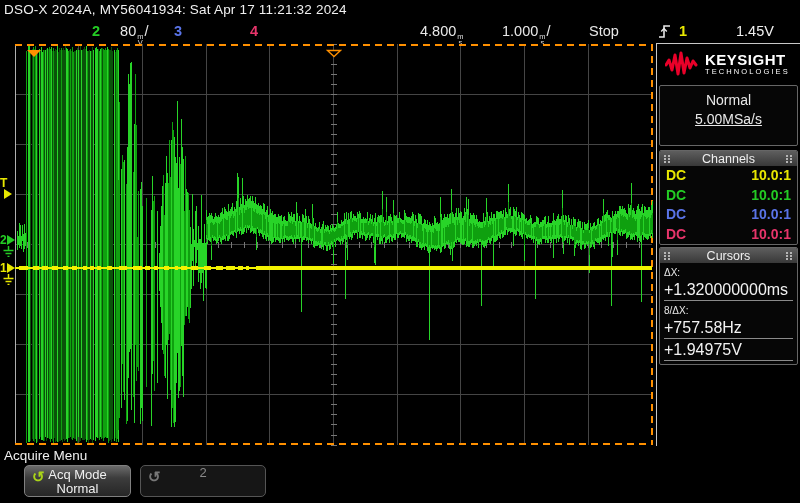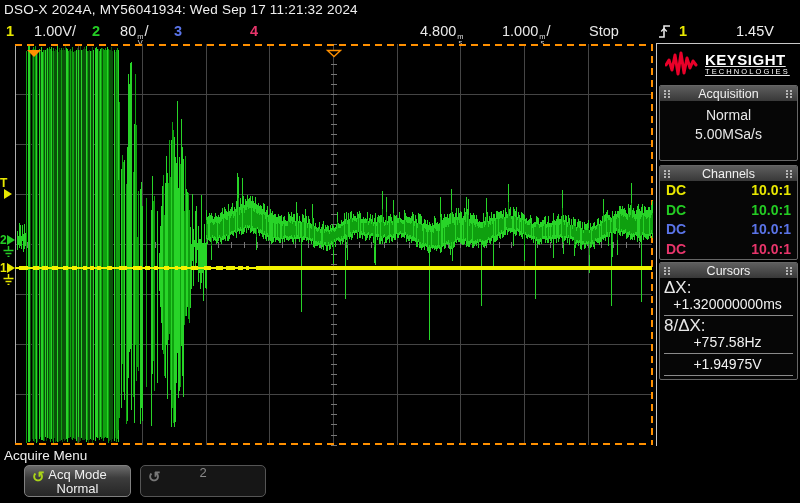--- a/index.html
+++ b/index.html
@@ -29,39 +29,39 @@
   .marker{position:absolute;left:0;z-index:6;line-height:10px;}
   .mk-row{display:flex;align-items:center;height:11px;}
   .mk-num{font-size:12px;font-weight:bold;width:7px;text-align:left;}
   .tri{width:0;height:0;border-top:5px solid transparent;border-bottom:5px solid transparent;
     border-left:8px solid currentColor;}
   .gnd{display:block;margin-left:2px;margin-top:1px;}
 
   
   .sidebar{position:absolute;left:656px;top:43px;width:144px;height:403px;background:#000;
     border-top:1px solid #c8c8c8;border-left:1px solid #c8c8c8;box-sizing:border-box;}
-  .logo{height:38px;display:flex;align-items:center;padding:1px 2px 0 8px;text-decoration:underline;}
+  .logo{height:38px;display:flex;align-items:center;padding:1px 2px 0 8px;}
   .logo-text{margin-left:6px;display:flex;flex-direction:column;}
   .logo-brand{font-size:15px;font-weight:bold;color:#fff;letter-spacing:0.5px;line-height:15px;}
   .logo-sub{font-size:7.5px;color:#fff;letter-spacing:2.1px;line-height:9px;}
   .panel{margin:2px 2px 0 2px;border:1px solid #666;border-radius:2px;background:#060606;overflow:hidden;}
   .phead{height:15px;background:linear-gradient(#5e5e5e,#383838);display:flex;align-items:center;
     justify-content:space-between;padding:0 4px;font-size:12.5px;color:#f0f0f0;}
   .grip{width:7px;height:8px;position:relative;}
   .grip::before{content:"";position:absolute;left:0;top:0;width:2px;height:2px;background:#b5b5b5;
     box-shadow:0 3px 0 #b5b5b5,0 6px 0 #b5b5b5,4px 0 0 #b5b5b5,4px 3px 0 #b5b5b5,4px 6px 0 #b5b5b5;}
   .acq-body{height:59px;text-align:center;color:#e8e8e8;font-size:14px;}
   .acq-mode{padding-top:6px;}
-  .acq-rate{margin-top:3px;}
+  .acq-rate{margin-top:3px;text-decoration:underline;}
   .ch-row{display:flex;justify-content:space-between;padding:0 6px;height:19.5px;line-height:19.5px;
     font-size:14px;font-weight:bold;}
   .panel.cursors{}
   .cur-body{padding:2px 4px 1px 4px;}
-  .cur-label{font-size:17px;color:#e8e8e8;line-height:16px;}
-  .cur-value{font-size:14px;color:#f2f2f2;text-align:center;line-height:17px;padding-right:2px;}
+  .cur-label{font-size:10px;color:#e8e8e8;line-height:16px;}
+  .cur-value{font-size:16px;color:#f2f2f2;text-align:left;line-height:17px;padding-right:2px;}
   .cur-sep{border-top:1px solid #8a8a8a;margin:2px 0;}
 
   
   .menu{position:absolute;left:0;top:446px;width:686px;height:57px;background:#000;}
   .menu-title{position:absolute;left:4px;top:2px;font-size:13.5px;color:#f0f0f0;}
   .softkey{position:absolute;top:19px;height:32px;border-radius:5px;box-sizing:border-box;
     text-align:center;}
   .sk-enabled{left:24px;width:107px;background:linear-gradient(#6b6b6b,#3c3c3c 40%,#262626);
     border:1px solid #808080;color:#f0f0f0;}
   .sk-disabled{left:140px;width:126px;background:#161616;border:1px solid #555;color:#8a8a8a;}
@@ -70,28 +70,24 @@
   .sk-icon{position:absolute;left:7px;top:2px;font-size:15px;font-weight:bold;}
   .sk-enabled .sk-icon{color:#aad419;}
   .sk-disabled .sk-icon{color:#777;}
 </style>
 </head>
 <body>
 
 <div class="screen">
 
   <div class="titlebar">
-    <span>DSO-X 2024A, MY56041934: Wed Sep 17 11:21:32 2024</span>
+    <span>DSO-X 2024A, MY56041934: Sat Apr 17 11:21:32 2024</span>
   </div>
 
   <div class="statusbar">
-    <span class="sb-item" style="left:6px">
-      <span class="sb-num" style="color: rgb(232, 232, 0);">1</span>
-      <span class="sb-scale">1.00V/</span>
-    </span>
     <span class="sb-item" style="left:92px">
       <span class="sb-num" style="color: rgb(36, 204, 36);">2</span>
       <span class="sb-scale"><span>80</span><span class="unit">
             <span>m</span>
             <span>V</span>
           </span><span>/</span></span>
     </span>
     <span class="sb-item sb-num" style="left: 174px; color: rgb(90, 116, 232);">3</span>
     <span class="sb-item sb-num" style="left: 250px; color: rgb(232, 53, 107);">4</span>
 
@@ -177,25 +173,20 @@
       <svg width="34" height="26" viewBox="0 0 34 26">
         <path d="M1 14 L4 9 L7 19 L10 4 L13 23 L16 2 L19 22 L22 7 L25 17 L28 10 L31 14" stroke="#e90029" stroke-width="3" fill="none" stroke-linejoin="round" stroke-linecap="round"></path>
       </svg>
       <span class="logo-text">
         <span class="logo-brand">KEYSIGHT</span>
         <span class="logo-sub">TECHNOLOGIES</span>
       </span>
     </div>
 
     <div class="panel">
-      <div class="phead">
-        <span class="grip"></span>
-        <span>Acquisition</span>
-        <span class="grip"></span>
-      </div>
       <div class="acq-body">
         <div class="acq-mode">Normal</div>
         <div class="acq-rate">5.00MSa/s</div>
       </div>
     </div>
 
     <div class="panel" style="margin-top:4px">
       <div class="phead">
         <span class="grip"></span>
         <span>Channels</span>

